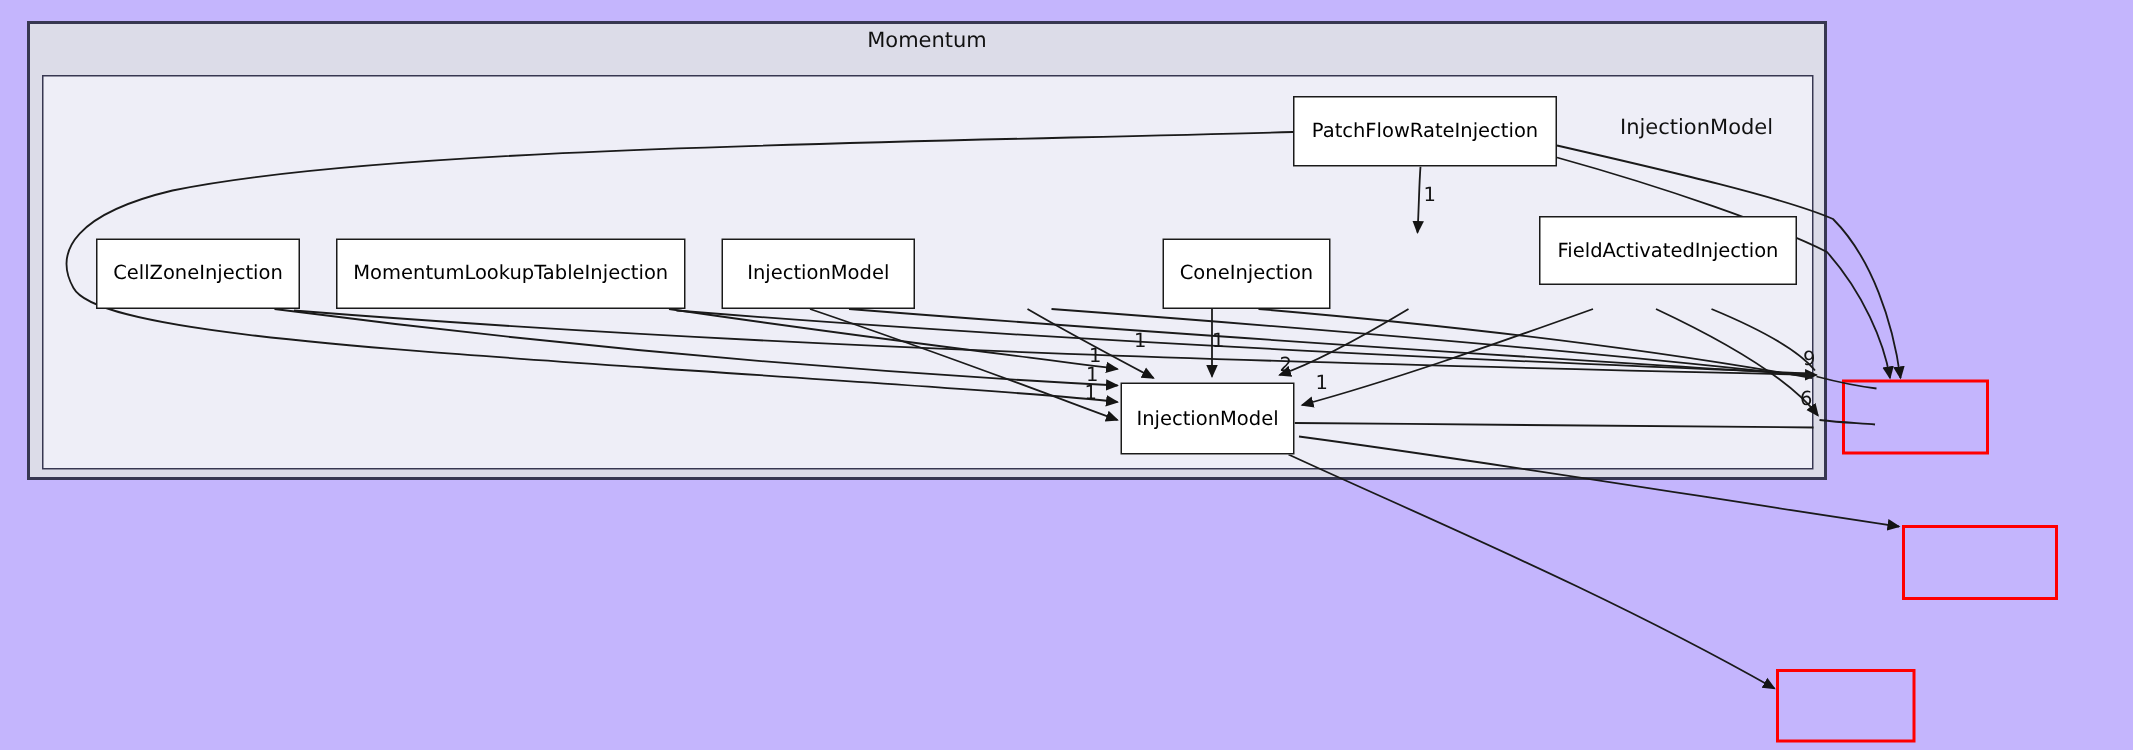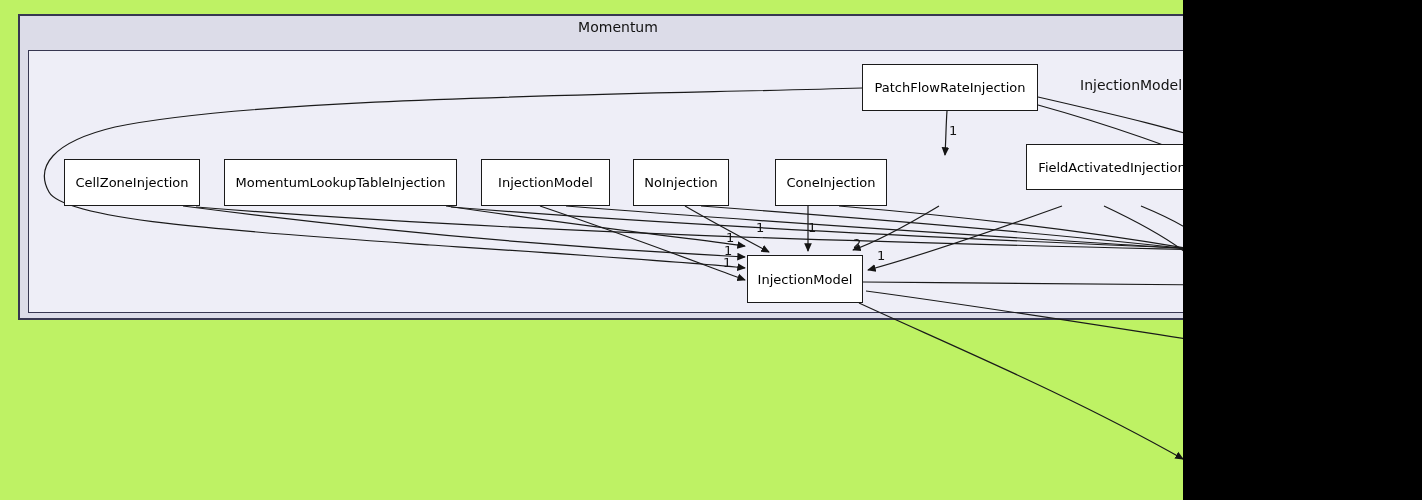--- a/index.html
+++ b/index.html
@@ -1,16 +1,16 @@
 <!DOCTYPE html>
 <html><head>
 <meta charset="utf-8">
 <style>
   html,body{margin:0;padding:0;background:#000;}
-  #stage{position:relative;width:1183px;height:500px;background:#bef264;overflow:hidden;
+  #stage{position:relative;width:1422px;height:500px;background:#c4b5fd;overflow:hidden;
          font-family:"DejaVu Sans","Liberation Sans",sans-serif;}
   .cluster{position:absolute;box-sizing:border-box;}
   #outer-cluster{left:18px;top:14px;width:1200px;height:306px;background:#dcdce8;border:2px solid #373751;z-index:1;}
   #inner-cluster{left:28px;top:50px;width:1181px;height:263px;background:#eeeef7;border:1px solid #373751;z-index:1;}
   .cluster-label{position:absolute;color:#111;font-size:14px;z-index:2;}
   #outer-cluster-label{left:18px;top:19px;width:1200px;text-align:center;}
   #inner-cluster-label{left:1080px;top:77px;width:110px;text-align:left;}
   #edges{position:absolute;left:0;top:0;z-index:3;pointer-events:none;}
   .ext-node{position:absolute;box-sizing:border-box;border:2px solid #ff0000;background:transparent;z-index:2;}
   #ext-node-1{left:1228px;top:253px;width:98px;height:50px;}
@@ -66,21 +66,20 @@
       <path d="M859,303 C950,345 1070,395 1183,459" marker-end="url(#arw)"></path>
       <path d="M1211,251 C1230,256 1243,258 1251,259"></path>
       <path d="M1213,280 C1230,282 1242,282 1250,283"></path>
     </g>
   </svg>
 
   <div class="node" style="left:862px;top:64px;width:176px;height:47px;">PatchFlowRateInjection</div>
   <div class="node" style="left:64px;top:159px;width:136px;height:47px;">CellZoneInjection</div>
   <div class="node" style="left:224px;top:159px;width:233px;height:47px;">MomentumLookupTableInjection</div>
   <div class="node" style="left:481px;top:159px;width:129px;height:47px;">InjectionModel</div>
-  <div class="node" style="left:633px;top:159px;width:96px;height:47px;">NoInjection</div>
   <div class="node" style="left:775px;top:159px;width:112px;height:47px;">ConeInjection</div>
   <div class="node" style="left:1026px;top:144px;width:172px;height:46px;">FieldActivatedInjection</div>
   <div class="node" style="left:747px;top:255px;width:116px;height:48px;">InjectionModel</div>
 
   <span class="elabel" style="left:949px;top:124px;">1</span>
   <span class="elabel" style="left:756px;top:221px;">1</span>
   <span class="elabel" style="left:808px;top:221px;">1</span>
   <span class="elabel" style="left:853px;top:237px;">2</span>
   <span class="elabel" style="left:877px;top:249px;">1</span>
   <span class="elabel" style="left:726px;top:231px;">1</span>

